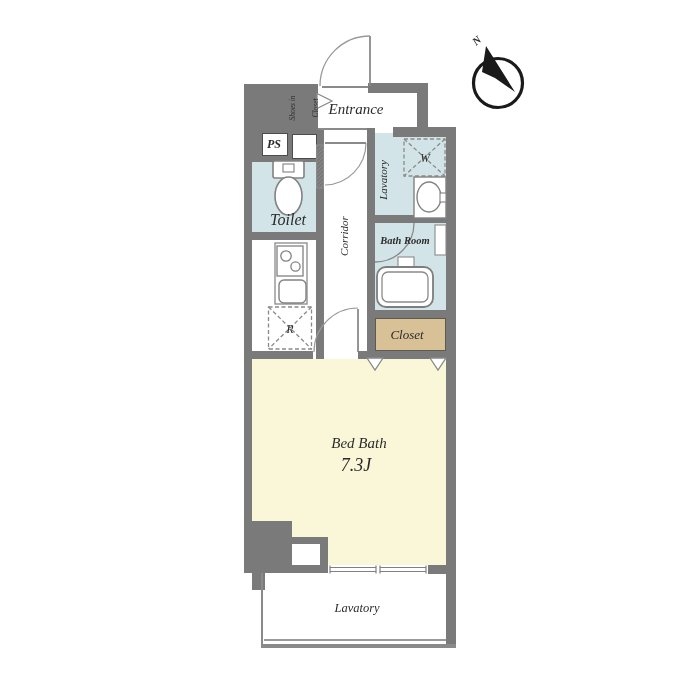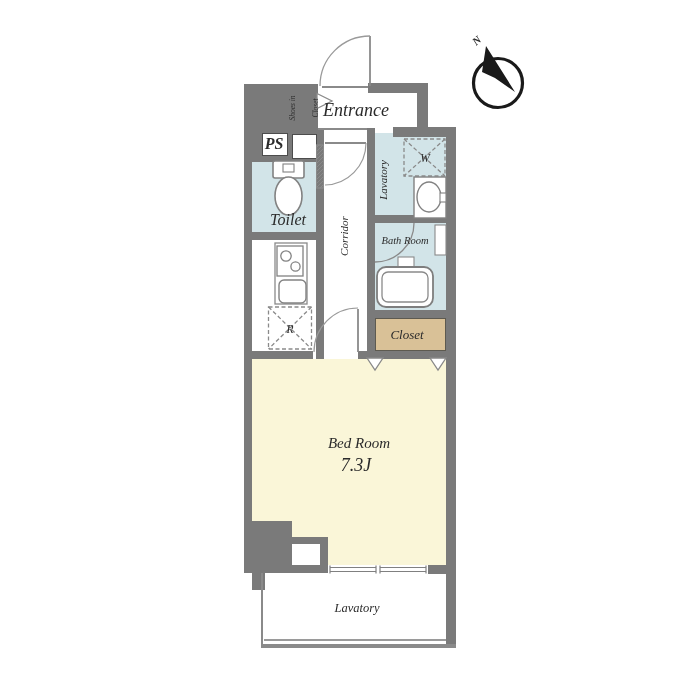--- a/index.html
+++ b/index.html
@@ -126,33 +126,33 @@
       <line x1="330" y1="565.5" x2="330" y2="573.5"></line>
       <line x1="376" y1="565.5" x2="376" y2="573.5"></line>
       <line x1="380" y1="565.5" x2="380" y2="573.5"></line>
       <line x1="426" y1="565.5" x2="426" y2="573.5"></line>
     </g>
 
     <circle cx="498" cy="83" r="24.5" fill="#ffffff" stroke="#1a1a1a" stroke-width="3.2"></circle>
     <polygon points="486,46 515,92 495,78 482,72" fill="#1a1a1a"></polygon>
   </svg>
 
-  <div class="lbl" style="left:356px;top:110px;font-size:18px;">Entrance</div>
+  <div class="lbl" style="left:356px;top:110px;font-size:15px;">Entrance</div>
 
   <div class="lbl vert" style="left:304px;top:108px;font-size:7.5px;">
     <span style="display:block;">Shoes in</span>
     <span style="display:block;">Closet</span>
   </div>
 
-  <div class="lbl" style="left:274px;top:144px;font-size:16px;font-weight:bold;text-align:center;">PS</div>
+  <div class="lbl" style="left:274px;top:144px;font-size:12px;font-weight:bold;text-align:center;">PS</div>
   <div class="lbl" style="left:288px;top:220px;font-size:16px;">Toilet</div>
   <div class="lbl vert" style="left:345px;top:236px;font-size:11px;">Corridor</div>
   <div class="lbl vert" style="left:384px;top:180px;font-size:11px;">Lavatory</div>
   <div class="lbl" style="left:425px;top:158px;font-size:11.5px;">W</div>
-  <div class="lbl" style="left:405px;top:241px;font-size:10.5px;">Bath Room</div>
+  <div class="lbl" style="left:405px;top:241px;font-size:10.5px;font-weight:bold;">Bath Room</div>
   <div class="lbl" style="left:407px;top:335px;font-size:13px;">Closet</div>
   <div class="lbl" style="left:290px;top:329px;font-size:11.5px;">R</div>
-  <div class="lbl" style="left:359px;top:444px;font-size:15px;">Bed Room</div>
+  <div class="lbl" style="left:359px;top:444px;font-size:15px;">Bed Bath</div>
   <div class="lbl" style="left:356px;top:465px;font-size:18px;">7.3J</div>
   <div class="lbl" style="left:357px;top:609px;font-size:12.5px;">Lavatory</div>
   <div class="lbl" style="left:477px;top:41px;font-size:11px;font-weight:bold;transform:translate(-50%,-50%) rotate(-42deg);">N</div>
 
 </div>
 
 </body></html>

